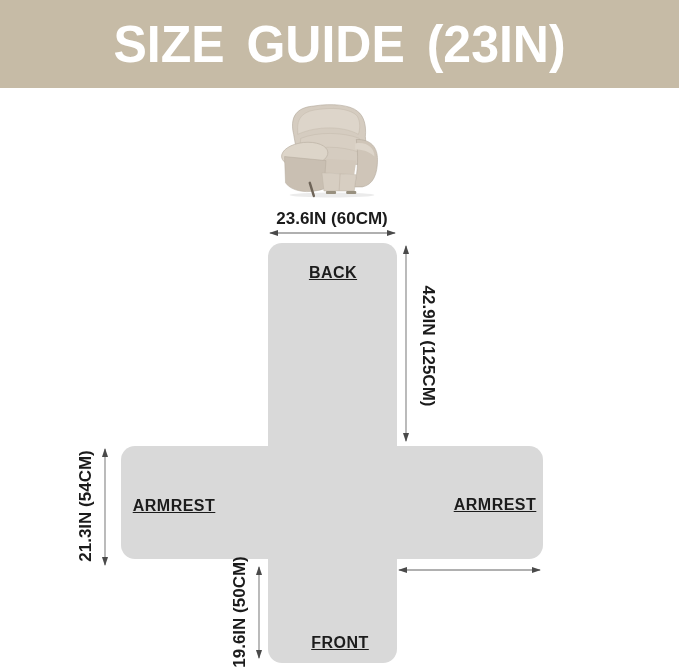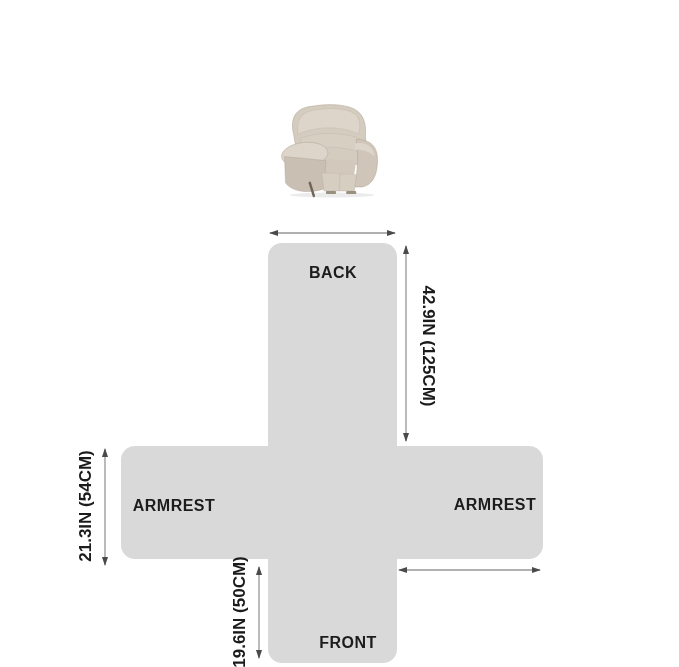--- a/index.html
+++ b/index.html
@@ -20,45 +20,48 @@
   
   .chair { position:absolute; left:273px; top:102px; width:114px; height:96px; }
   
   .panel { position:absolute; background:#d9d9d9; }
   .panel.vertical  { left:268px; top:243px; width:129px; height:420px; border-radius:14px; }
   .panel.horizontal{ left:121px; top:446px; width:422px; height:113px; border-radius:14px; }
   
   .panel-label {
     position:absolute; transform:translate(-50%,-50%);
     font-size:16px; font-weight:bold; color:#1c1c1c;
-    letter-spacing:0.5px; white-space:nowrap;
+    letter-spacing:0.5px; white-space:nowrap;text-decoration:underline;
   }
   .lbl-back          { left:333px; top:273px; }
   .lbl-armrest-left  { left:174px; top:506px; }
   .lbl-armrest-right { left:495px; top:505px; }
-  .lbl-front         { left:348px; top:643px; }
+  .lbl-front         { left:340px; top:643px; }
   .measure {
     position:absolute; transform:translate(-50%,-50%);
     font-size:17px; font-weight:bold; color:#1b1b1b; white-space:nowrap;
   }
   .measure.rot-cw  { transform:translate(-50%,-50%) rotate(90deg); }
   .measure.rot-ccw { transform:translate(-50%,-50%) rotate(-90deg); }
   .m-back-width     { left:332px; top:219px; }
   .m-back-length    { left:428px; top:346px; }
   .m-armrest-width  { left:86px;  top:506px; }
   .m-front-length   { left:240px; top:612px; }
   .m-armrest-length { left:469px; top:588px; }
   
   .lines { position:absolute; left:0; top:0; pointer-events:none; }
 </style>
 </head>
 <body>
 
 <div class="page">
 
+  <div class="banner">
+    <div class="title">SIZE GUIDE (23IN)</div>
+  </div>
 
   <svg class="chair" viewBox="0 0 112 95">
     <ellipse cx="58" cy="92" rx="42" ry="2.5" fill="rgba(0,0,0,0.08)"></ellipse>
 
     <path d="M20,32 C15,10 28,5 40,4 C58,1 76,3 83,9 C90,14 92,24 91,34 L93,62 L25,60 Z" fill="#d5ccc0" stroke="#b3a99c" stroke-width="0.6"></path>
 
     <path d="M24,28 C23,12 34,8 48,7 C64,5 78,8 83,14 C86,19 86,27 84,32 C70,24 44,23 24,32 Z" fill="#ddd5ca" stroke="#c3b9ab" stroke-width="0.5"></path>
 
     <path d="M27,36 C44,29 70,30 85,36 L86,50 C66,43 44,43 26,50 Z" fill="#d8cfc3" stroke="#c3b9ab" stroke-width="0.5"></path>
 
@@ -96,17 +99,18 @@
       <line x1="259" y1="567" x2="259" y2="658" marker-start="url(#ah)" marker-end="url(#ah)"></line>
       <line x1="399" y1="570" x2="540" y2="570" marker-start="url(#ah)" marker-end="url(#ah)"></line>
     </g>
   </svg>
 
   <div class="panel-label lbl-back">BACK</div>
   <div class="panel-label lbl-armrest-left">ARMREST</div>
   <div class="panel-label lbl-armrest-right">ARMREST</div>
   <div class="panel-label lbl-front">FRONT</div>
 
+  <div class="measure m-back-width">23.6IN (60CM)</div>
   <div class="measure rot-cw m-back-length">42.9IN (125CM)</div>
   <div class="measure rot-ccw m-armrest-width">21.3IN (54CM)</div>
   <div class="measure rot-ccw m-front-length">19.6IN (50CM)</div>
 
 </div>
 
 </body></html>

